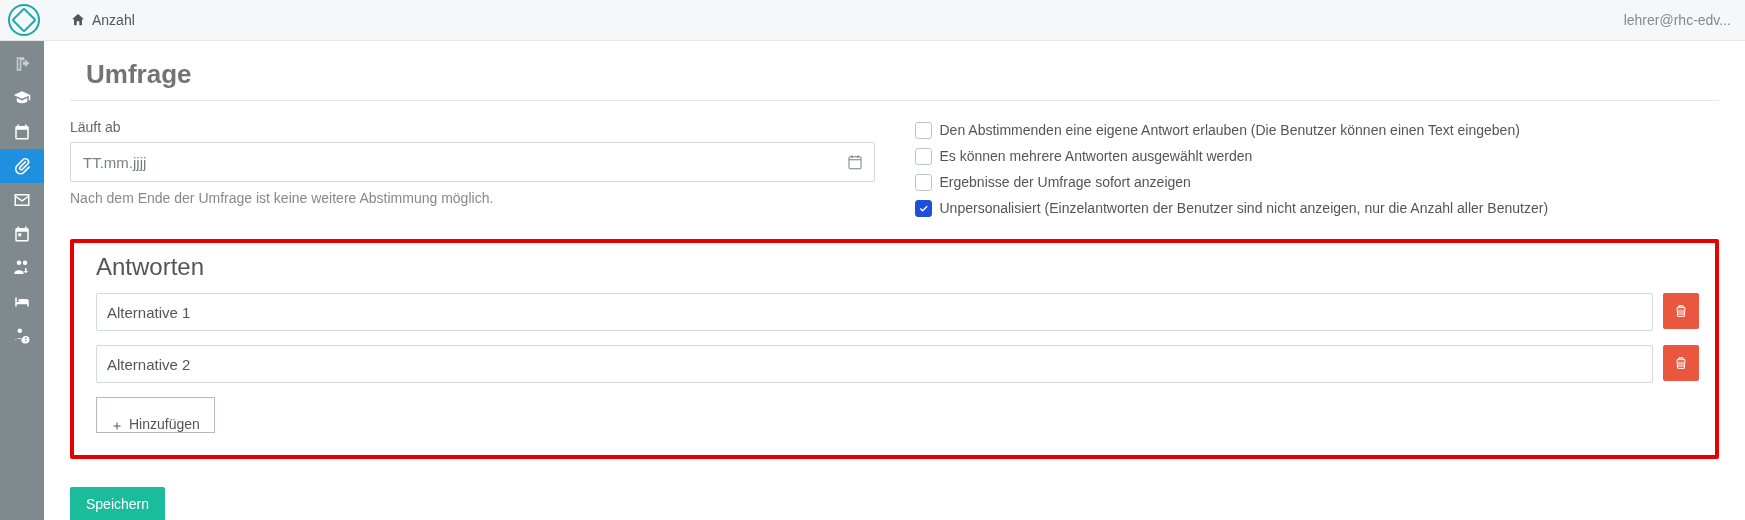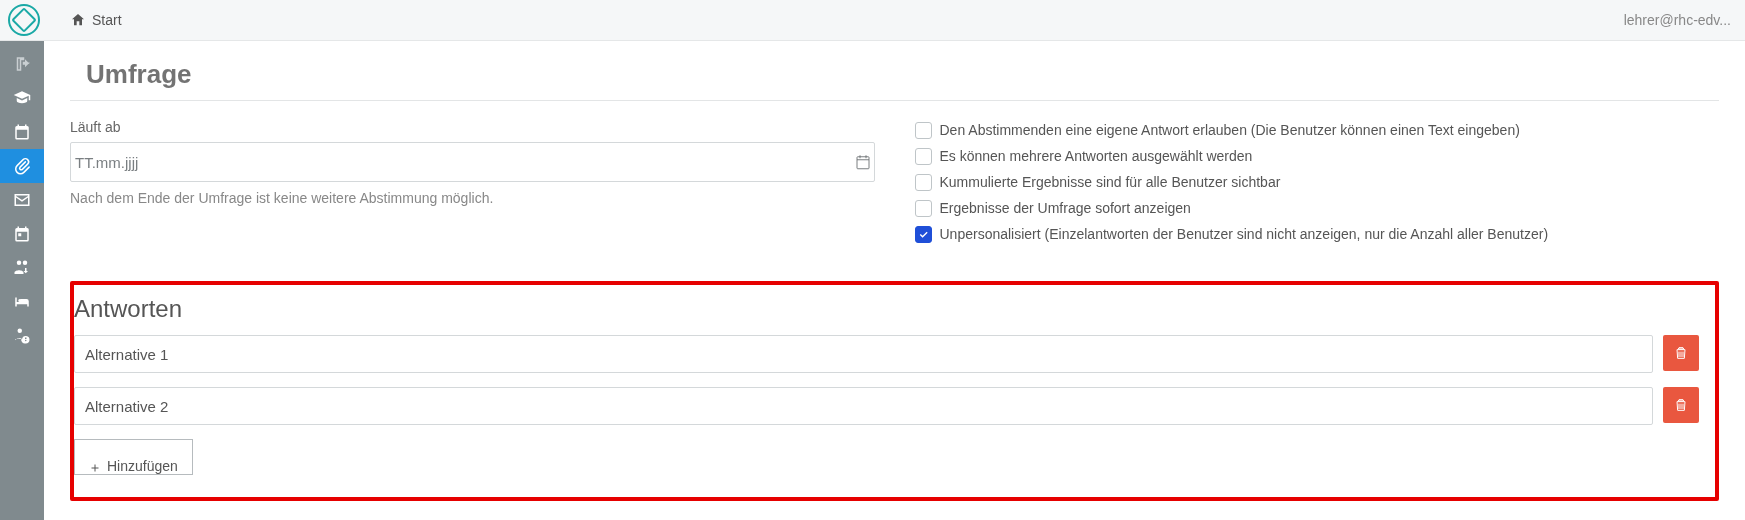--- a/index.html
+++ b/index.html
@@ -15,31 +15,31 @@
 .side-item.active{background:#1f8fe0}
 .side-item svg{width:18px;height:18px;fill:#fff}
 .side-item.muted svg{fill:#c9cfd2}
 .side-sep{height:6px}
 .main{flex:1;padding:18px 26px 30px 26px}
 h1.page{font-size:26px;font-weight:700;margin:0 0 10px 16px;color:#737373}
 .hr{border:none;border-top:1px solid #e3e5e6;margin:8px 0 18px 0}
 .row{display:flex;gap:40px;align-items:flex-start}
 .col{flex:1;min-width:0}
 .label{font-size:14px;color:#666;margin-bottom:7px}
-.date-wrap{display:flex;align-items:center;border:1px solid #d4d8da;border-radius:2px;height:38px;padding:0 2px}
+.date-wrap{display:flex;align-items:center;border:1px solid #d4d8da;border-radius:2px;height:38px;padding:0 10px}
 .date-wrap input{flex:1;border:none;outline:none;font-size:15px;color:#666;background:transparent}
 .date-wrap input::placeholder{color:#7a7f82}
 .cal-icon{width:18px;height:18px;fill:none;stroke:#6b7073;stroke-width:1.2}
 .hint{color:#888;font-size:14px;margin-top:8px}
 .check{display:flex;align-items:center;gap:8px;margin:2px 0 8px 0;line-height:18px}
 .cb{width:15px;height:15px;border:1px solid #bfc5c8;border-radius:3px;flex:0 0 15px;margin-top:1px;display:flex;align-items:center;justify-content:center}
 .cb.on{background:#1f4fd8;border-color:#1f4fd8}
 .cb.on svg{width:11px;height:11px;stroke:#fff;stroke-width:3;fill:none}
 .ct{color:#555}
-.ans-box{border:4px solid #e60000;border-radius:2px;padding:10px 16px 20px 0;margin-top:30px}
+.ans-box{border:4px solid #e60000;border-radius:2px;padding:10px 16px 20px 22px;margin-top:14px}
 h2.sec{font-size:24px;font-weight:300;margin:0 0 12px 0;color:#555}
 .ans-row{display:flex;gap:10px;margin-bottom:14px;align-items:stretch}
 .ans-row input{flex:1;height:36px;border:1px solid #d4d8da;border-radius:2px;padding:0 10px;font-size:15px;color:#555;outline:none}
 .del{width:36px;height:36px;background:#e9573f;border:none;display:flex;align-items:center;justify-content:center;cursor:pointer;border-radius:2px}
 .del svg{width:16px;height:16px;fill:#fff}
 .add{border:1px solid #b6bbbe;background:#fff;color:#555;height:36px;padding:0 14px;font-size:14px;cursor:pointer;display:inline-flex;align-items:flex-end;gap:6px}
 .add svg{width:12px;height:12px;stroke:#555;stroke-width:2;fill:none}
 .actions{margin-top:28px;display:flex;align-items:center;gap:18px}
 .save{background:#1abc9c;color:#fff;border:none;height:34px;padding:0 16px;font-size:14px;cursor:pointer;border-radius:2px}
 </style>
@@ -47,21 +47,21 @@
 <body>
 
 <div class="topbar">
   <div class="logo">
       <div class="logo-inner"></div>
     </div>
   <div class="home">
     <svg viewBox="0 0 24 24">
         <path d="M12 3l9 8h-3v9h-4v-6H10v6H6v-9H3z"></path>
       </svg>
-    <span>Start</span>
+    <span>Anzahl</span>
   </div>
   <div class="user">lehrer@rhc-edv...</div>
 </div>
 
 <div class="shell">
   <div class="side">
     <div class="side-sep"></div>
     <div class="side-item muted">
       <svg viewBox="0 0 24 24">
           <path d="M10 4h4v2h-4zM14 11h6l-3-3v2h-3v2h3v2l3-3h-6zM6 4h4v16H6z" fill="none" stroke="#c9cfd2" stroke-width="2"></path>
@@ -131,24 +131,20 @@
         <div class="check">
             <span class="cb"></span>
             <span class="ct">Den Abstimmenden eine eigene Antwort erlauben (Die Benutzer können einen Text eingeben)</span>
           </div>
         <div class="check">
             <span class="cb"></span>
             <span class="ct">Es können mehrere Antworten ausgewählt werden</span>
           </div>
         <div class="check">
             <span class="cb"></span>
-            <span class="ct">Kummulierte Ergebnisse sind für alle Benutzer sichtbar</span>
-          </div>
-        <div class="check">
-            <span class="cb"></span>
             <span class="ct">Ergebnisse der Umfrage sofort anzeigen</span>
           </div>
         <div class="check">
             <span class="cb on">
               <svg viewBox="0 0 24 24">
                 <path d="M5 12l5 5L20 7"></path>
               </svg>
             </span>
             <span class="ct">Unpersonalisiert (Einzelantworten der Benutzer sind nicht anzeigen, nur die Anzahl aller Benutzer)</span>
           </div>

